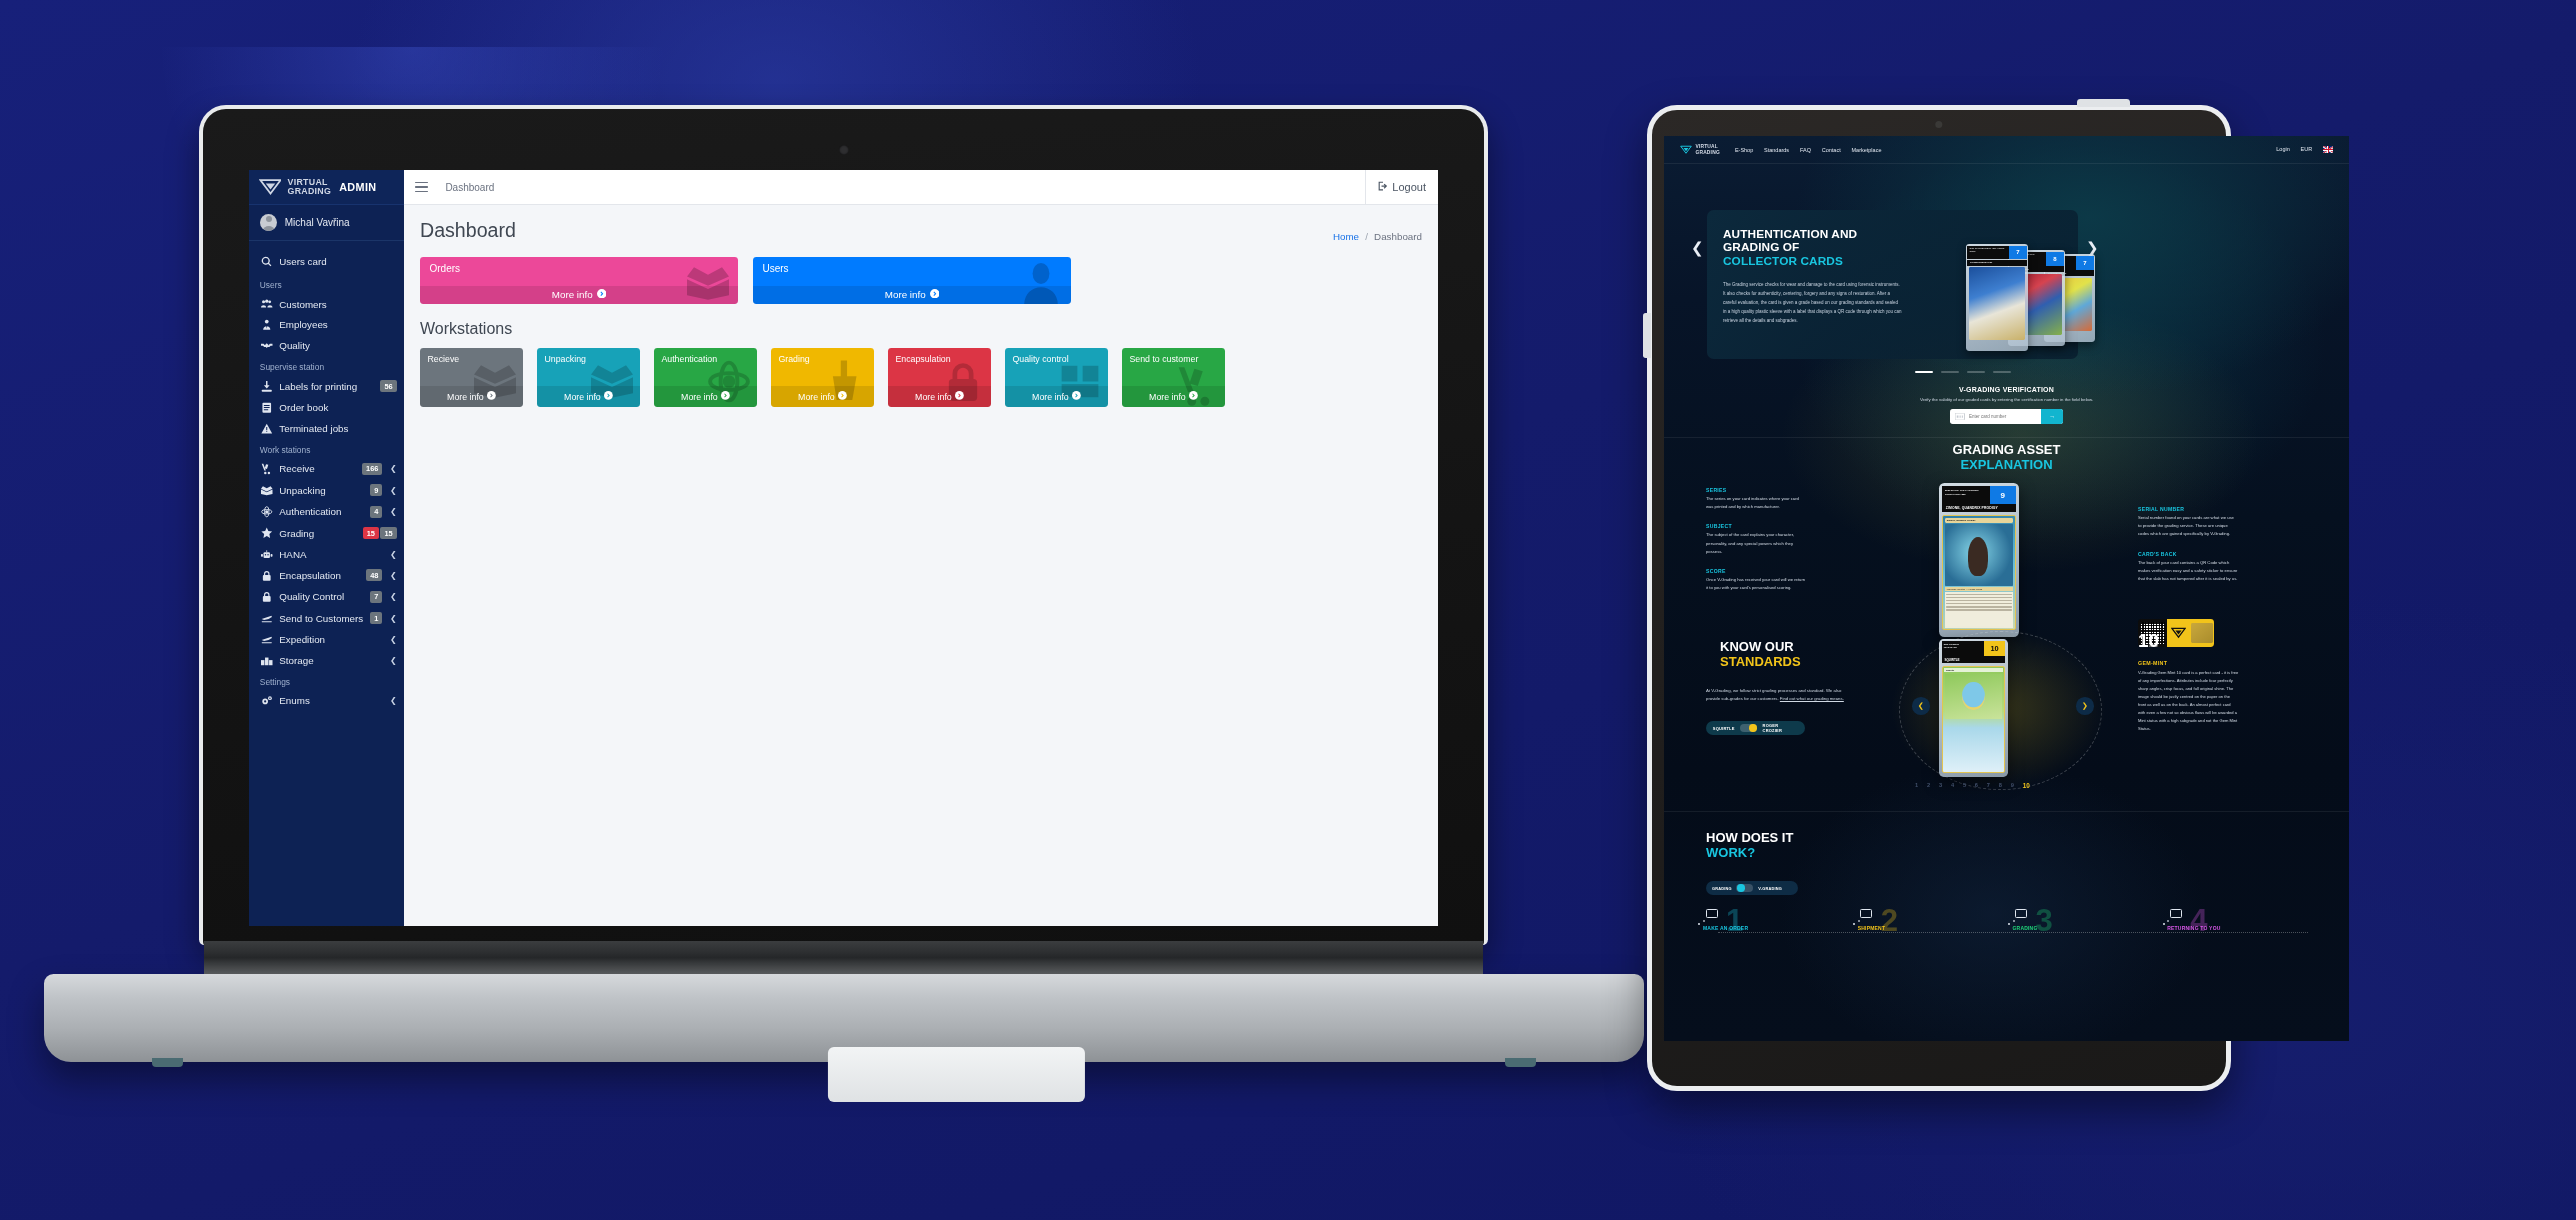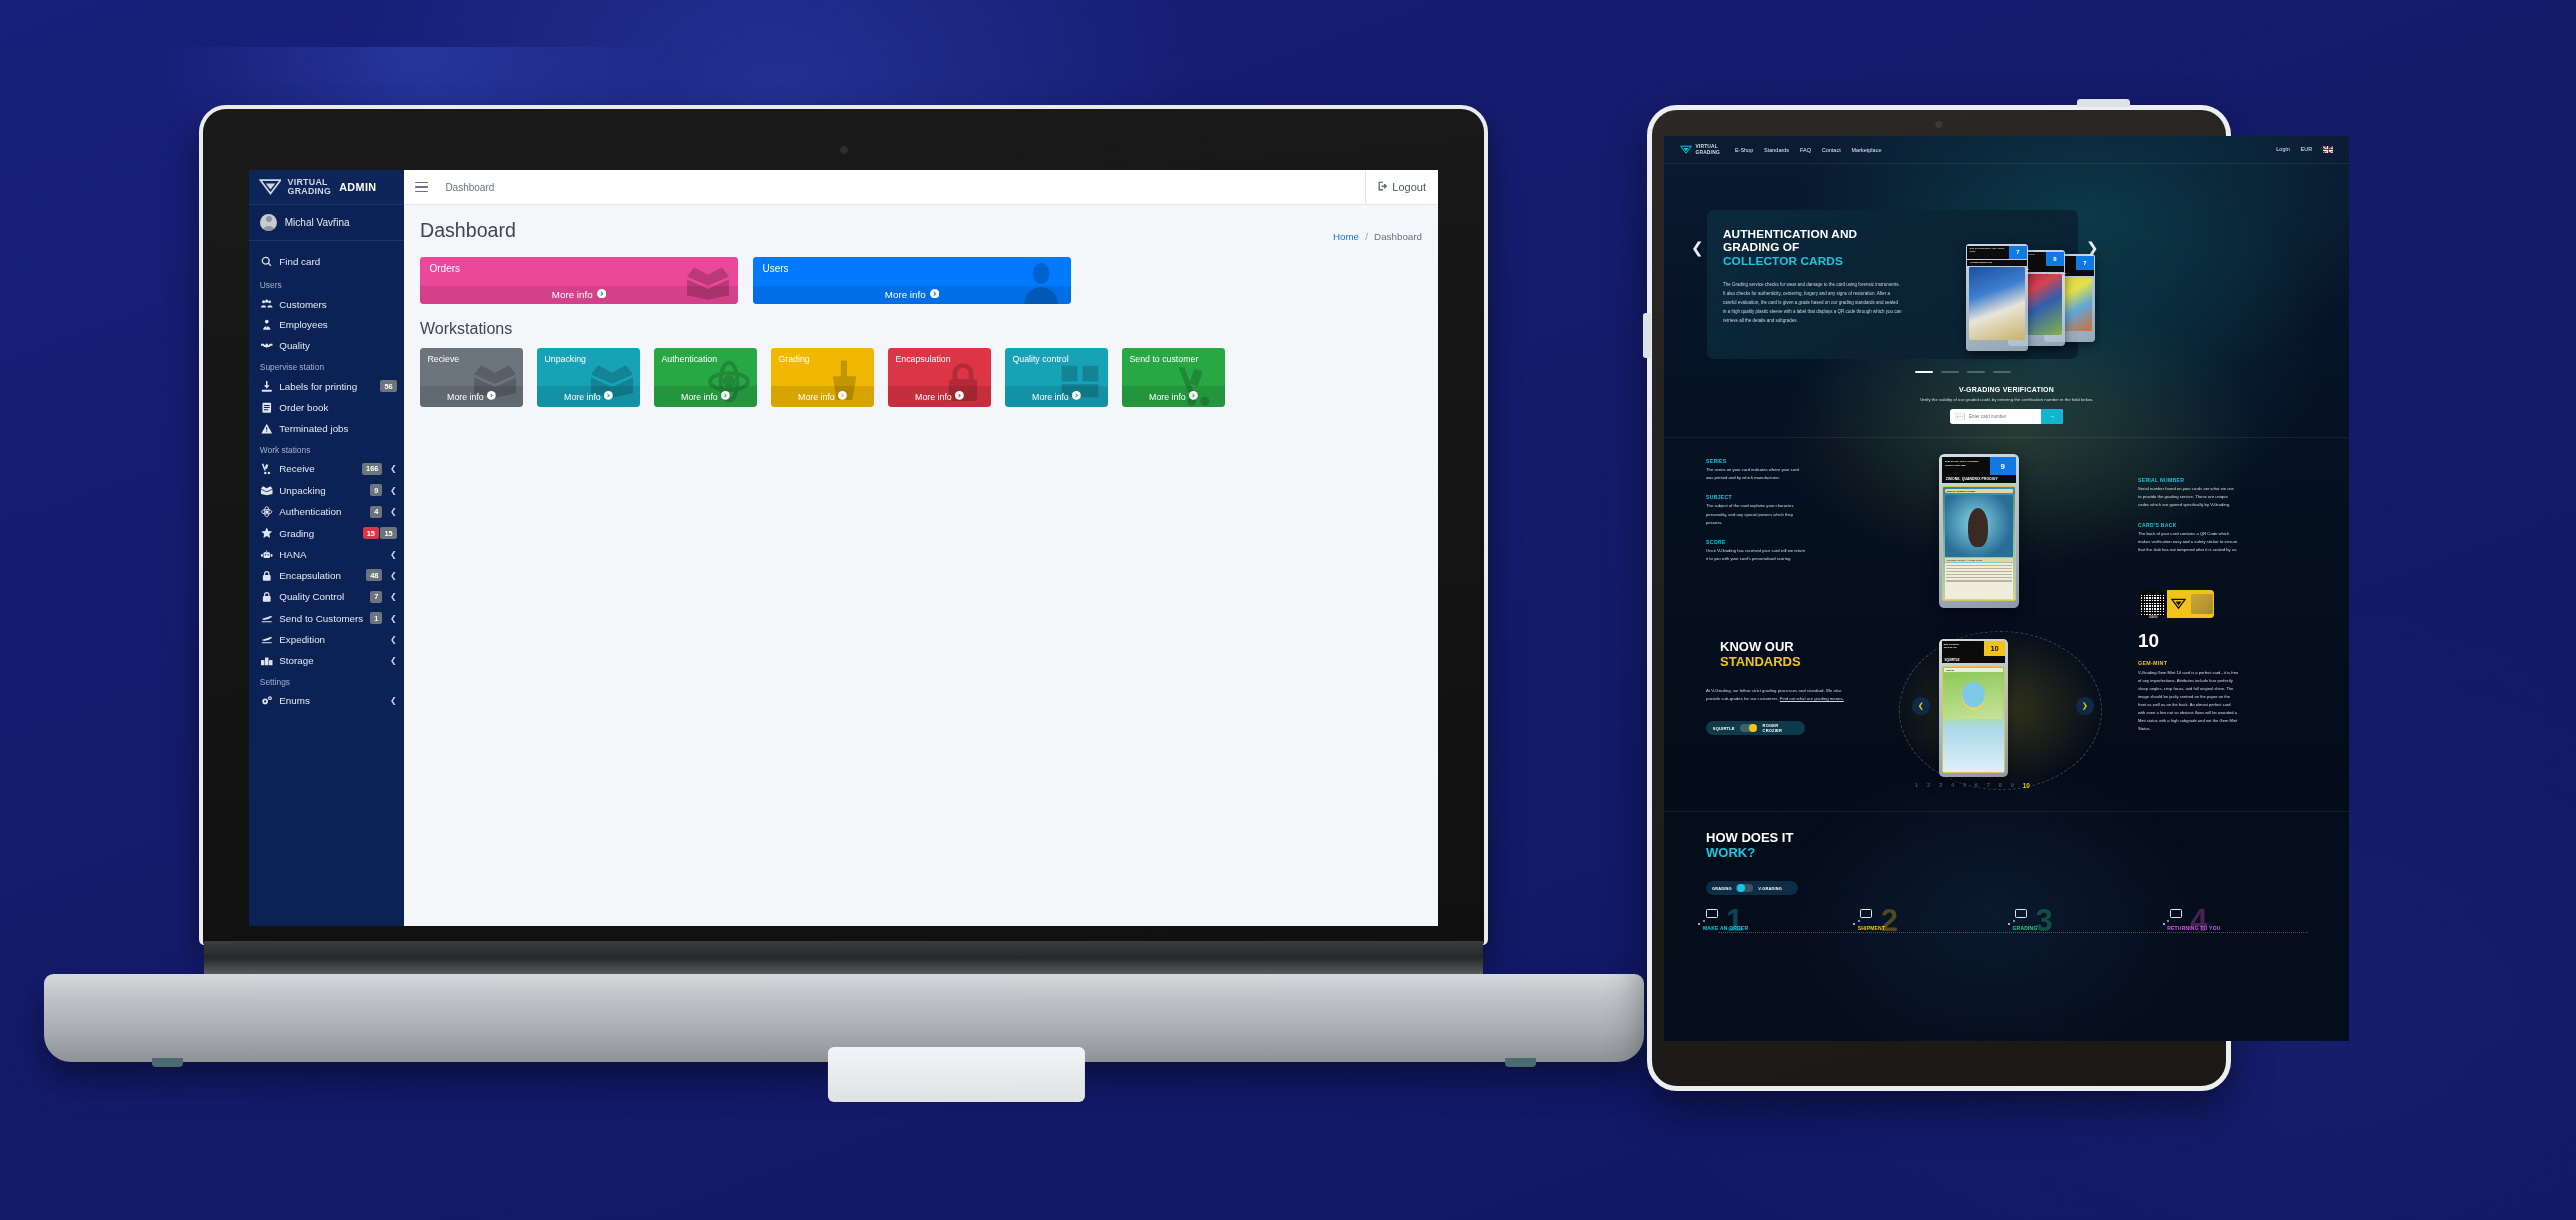--- a/index.html
+++ b/index.html
@@ -358,21 +358,21 @@
           <span class="sb-uname">Michal Vavřina</span>
         </div>
 
         <div class="sb-scroll">
           <div class="sb-item" style="padding-top:6.8px;padding-bottom:6.8px">
             <span class="sb-ico">
               <svg viewBox="0 0 16 16">
                   <path d="M6.6 1a5.6 5.6 0 1 0 3.35 10.08l3.3 3.3 1.25-1.25-3.3-3.3A5.6 5.6 0 0 0 6.6 1zm0 1.8a3.8 3.8 0 1 1 0 7.6 3.8 3.8 0 0 1 0-7.6z"></path>
                 </svg>
             </span>
-            <span class="sb-lbl">Find card</span>
+            <span class="sb-lbl">Users card</span>
           </div>
 
           <div class="sb-head">Users</div>
           <div class="sb-item">
             <span class="sb-ico">
                 <svg viewBox="0 0 18 16">
                   <circle cx="4" cy="5" r="2.4"></circle>
                   <circle cx="13.6" cy="5" r="2.2"></circle>
                   <circle cx="9" cy="4" r="2.6"></circle>
                   <path d="M0 14c0-2.4 1.9-3.7 4-3.7S8 11.6 8 14zM10 14c0-2.4 1.9-3.7 4-3.7S18 11.6 18 14z"></path>
@@ -839,20 +839,24 @@
             <span class="ci"><svg viewBox="0 0 16 12">
                   <rect x="0" y="0" width="16" height="12" rx="1.6" fill="none" stroke="#7b8694" stroke-width="1.4"></rect>
                   <path d="M3 4h2v4H3zM6 4h1.4v4H6zM9 4h1.4v4H9zM12 4h1.4v4H12z"></path>
                 </svg></span>
             <input type="text" placeholder="Enter card number" style="">
             <span class="go">→</span>
           </div>
         </div>
 
         <div class="gae">
+          <h2>
+            <span>GRADING ASSET</span><br>
+            <span class="cy">EXPLANATION</span>
+          </h2>
           <div class="gae-wrap">
             <div class="gae-col l">
               <div class="gae-blk">
                 <h3>SERIES</h3>
                 <p>The series on your card indicates where your card was printed and by which manufacturer.</p>
               </div>
               <div class="gae-blk">
                 <h3>SUBJECT</h3>
                 <p>The subject of the card explains your character, personality, and any special powers which they possess.</p>
               </div>

